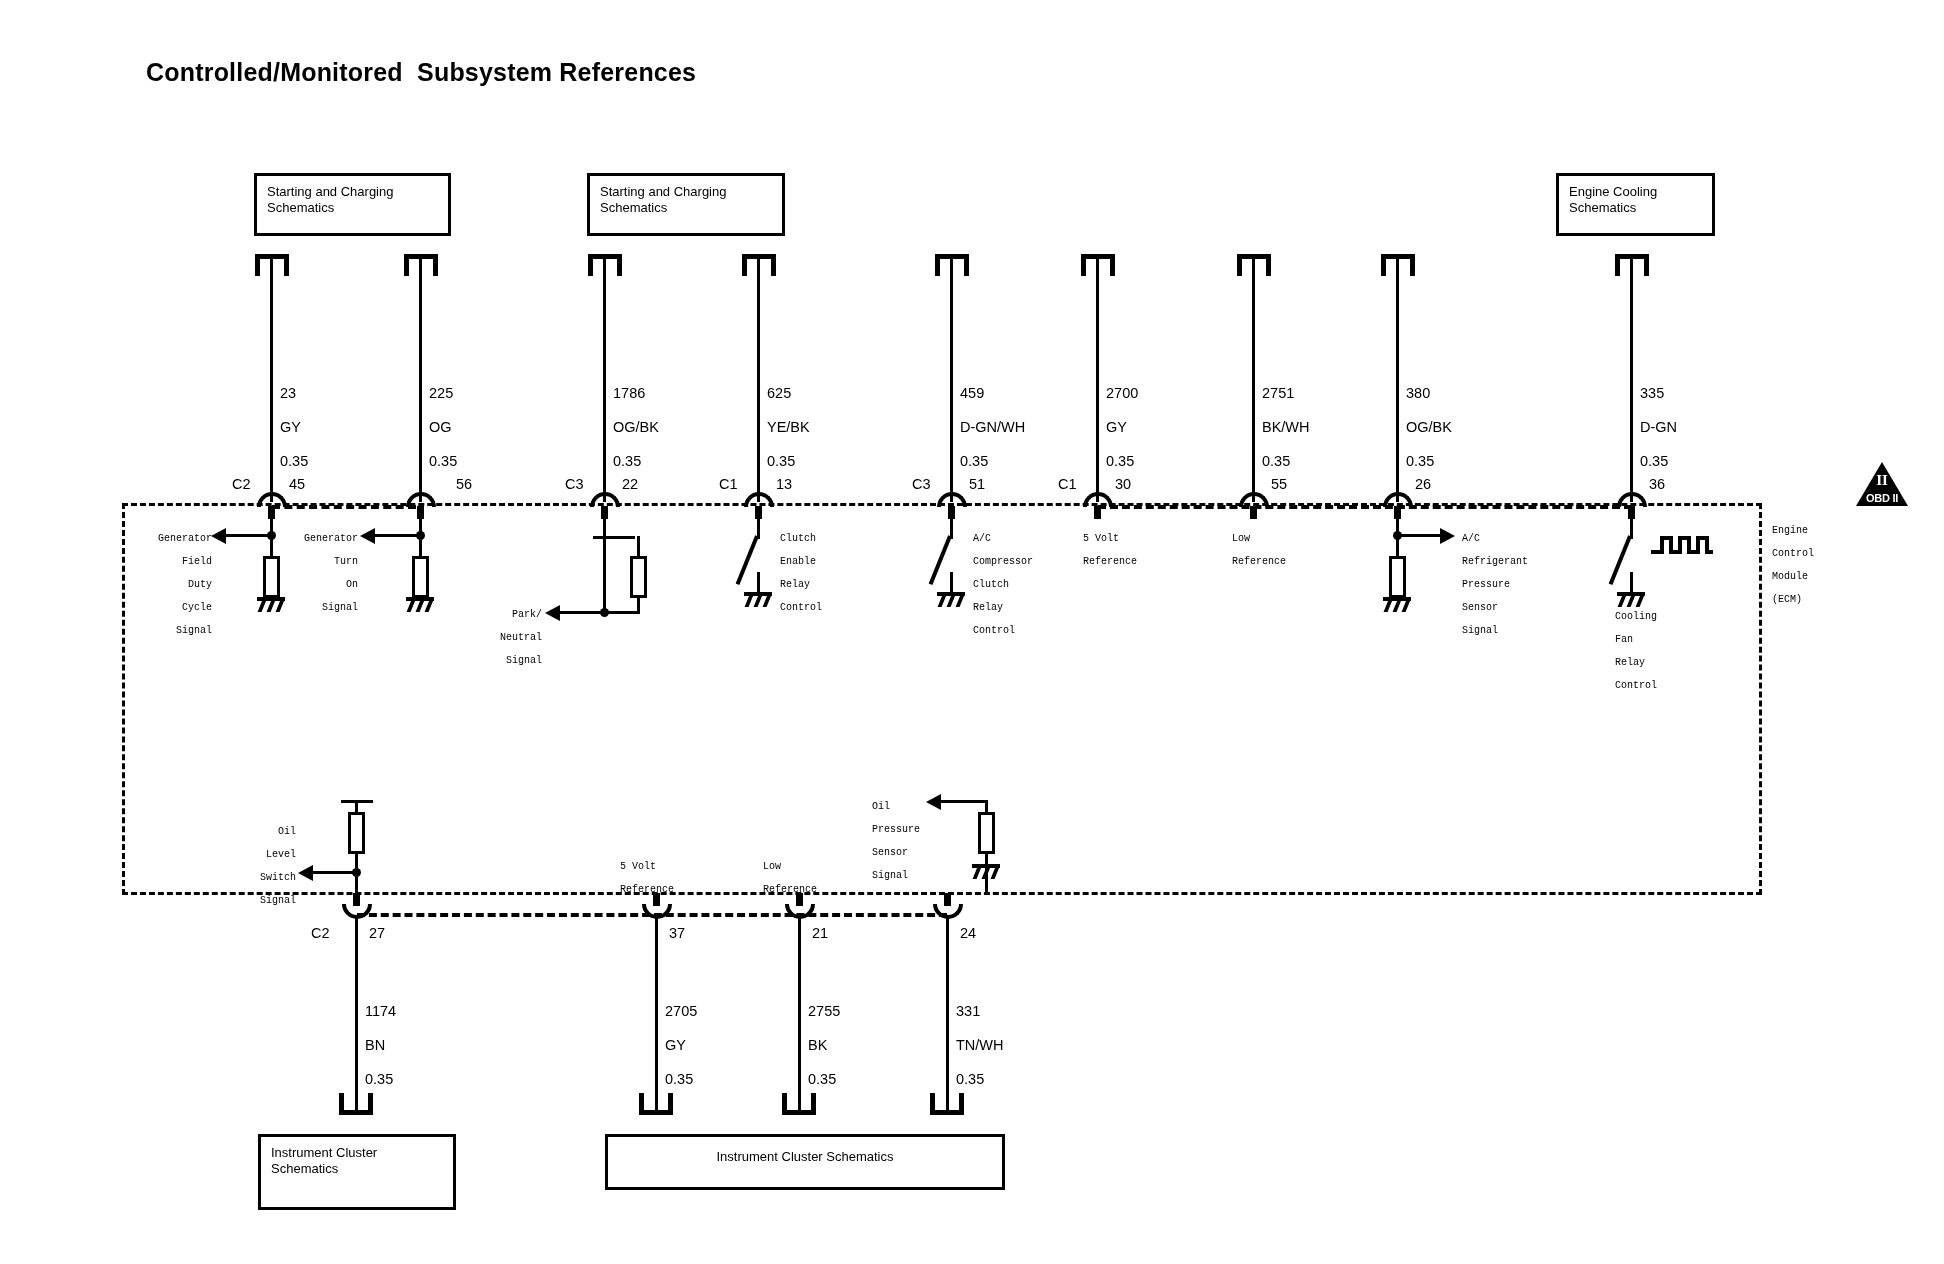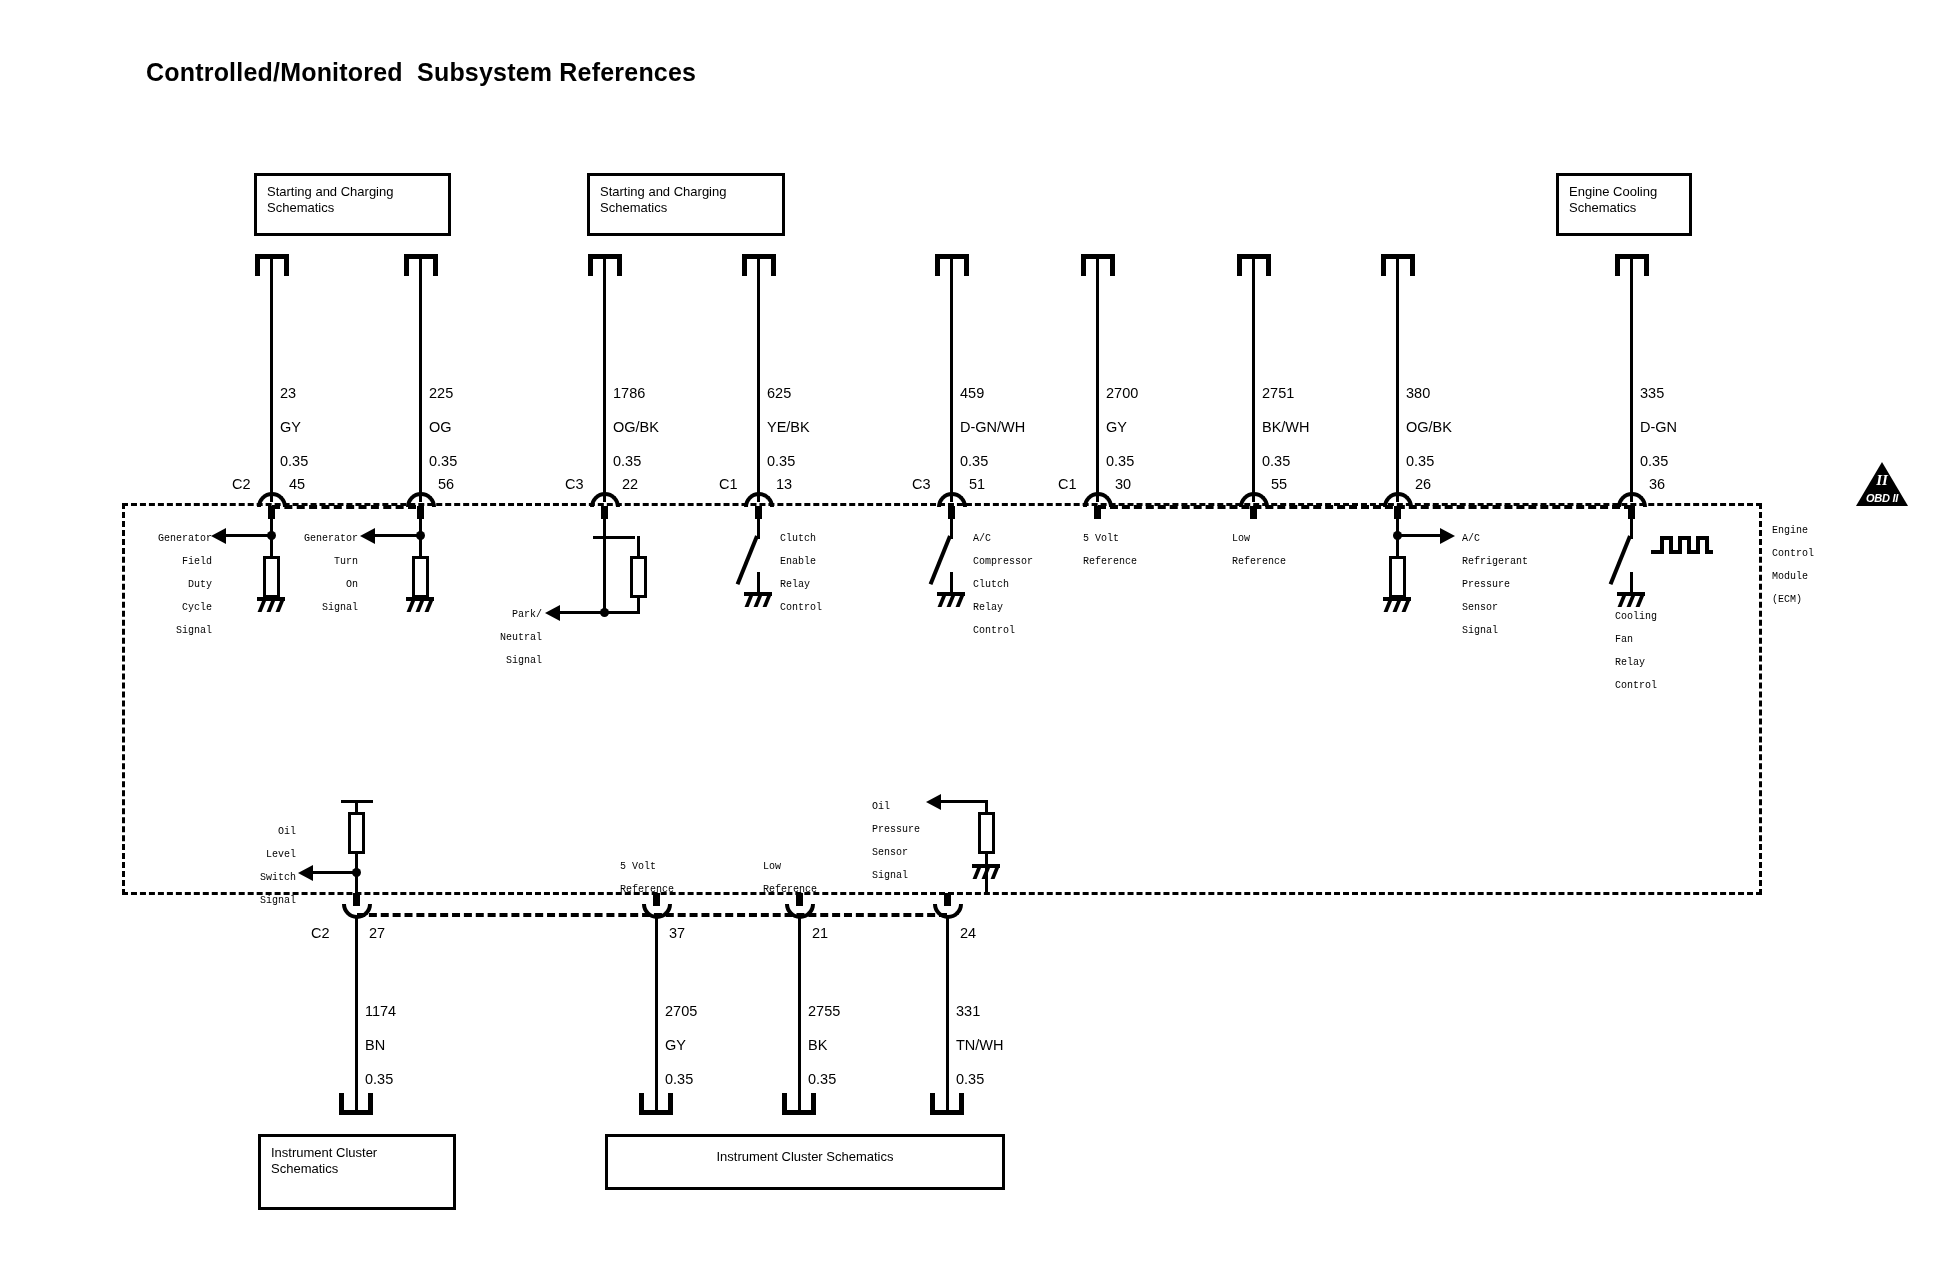--- a/index.html
+++ b/index.html
@@ -103,21 +103,21 @@
   .sw{position:absolute;width:26px;height:48px;}
   .sw .blade{position:absolute;left:-2px;top:0;width:4px;height:52px;background:#000;
     transform-origin:top center;transform:rotate(22deg);}
 
   
   .connid{position:absolute;border:3px solid #000;background:#fff;box-sizing:border-box;}
   .connid .hdr{font-size:15px;text-align:center;padding:2px 0 3px;border-bottom:3px solid #000;white-space:nowrap;}
   .connid .row{font-size:15px;padding:2px 8px 1px;white-space:nowrap;}
 
   
-  .obd{position:absolute;width:52px;height:52px;font-style:italic;}
+  .obd{position:absolute;width:52px;height:52px;}
   .obd .tri{position:absolute;left:0;top:0;width:0;height:0;
     border-left:26px solid transparent;border-right:26px solid transparent;
     border-bottom:44px solid #000;}
   .obd .ii{position:absolute;left:0;top:10px;width:52px;text-align:center;
     font-size:15px;font-weight:bold;color:#fff;font-family:"Liberation Serif",serif;}
   .obd .cap{position:absolute;left:0;top:30px;width:52px;text-align:center;
     font-size:11px;font-weight:bold;color:#fff;letter-spacing:-.3px;}
 
   
   .sqw{position:absolute;width:62px;height:18px;}
@@ -174,21 +174,21 @@
     <i class="top"></i>
       <i class="lft"></i>
       <i class="rgt"></i>
   </div>
   <div class="staple" style="left:1381px;top:254px;">
     <i class="top"></i>
       <i class="lft"></i>
       <i class="rgt"></i>
   </div>
 
-  <div class="refbox" style="left:1556px;top:173px;width:136px;height:63px;">
+  <div class="refbox" style="left:1556px;top:173px;width:159px;height:63px;">
     <div class="lbl">Engine Cooling
 Schematics</div>
   </div>
   <div class="staple" style="left:1615px;top:254px;">
     <i class="top"></i>
       <i class="lft"></i>
       <i class="rgt"></i>
   </div>
 
   <div class="wire" style="left:270px;top:254px;height:248px;"></div>
@@ -242,21 +242,21 @@
     <span>0.35</span>
   </div>
   <div class="wid" style="left:1640px;top:368px;">
     <span>335</span><br>
     <span>D-GN</span><br>
     <span>0.35</span>
   </div>
 
   <div class="pinlbl" style="left:232px;top:476px;">C2</div>
   <div class="pinlbl" style="left:289px;top:476px;">45</div>
-  <div class="pinlbl" style="left:438px;top:476px;text-align:right;">56</div>
+  <div class="pinlbl" style="left:456px;top:476px;text-align:right;">56</div>
   <div class="pinlbl" style="left:565px;top:476px;">C3</div>
   <div class="pinlbl" style="left:622px;top:476px;text-align:center;">22</div>
   <div class="pinlbl" style="left:719px;top:476px;">C1</div>
   <div class="pinlbl" style="left:776px;top:476px;">13</div>
   <div class="pinlbl" style="left:912px;top:476px;">C3</div>
   <div class="pinlbl" style="left:969px;top:476px;">51</div>
   <div class="pinlbl" style="left:1058px;top:476px;">C1</div>
   <div class="pinlbl" style="left:1115px;top:476px;">30</div>
   <div class="pinlbl" style="left:1271px;top:476px;">55</div>
   <div class="pinlbl" style="left:1415px;top:476px;">26</div>

